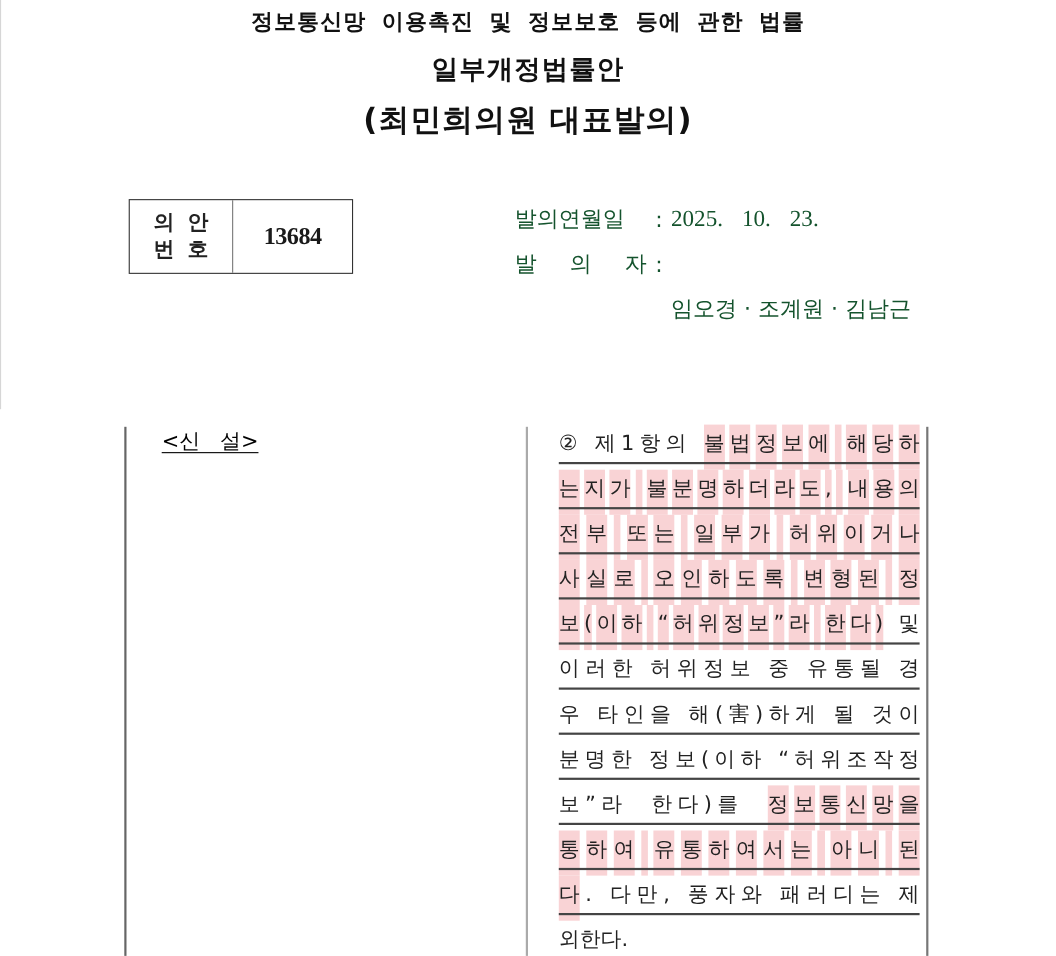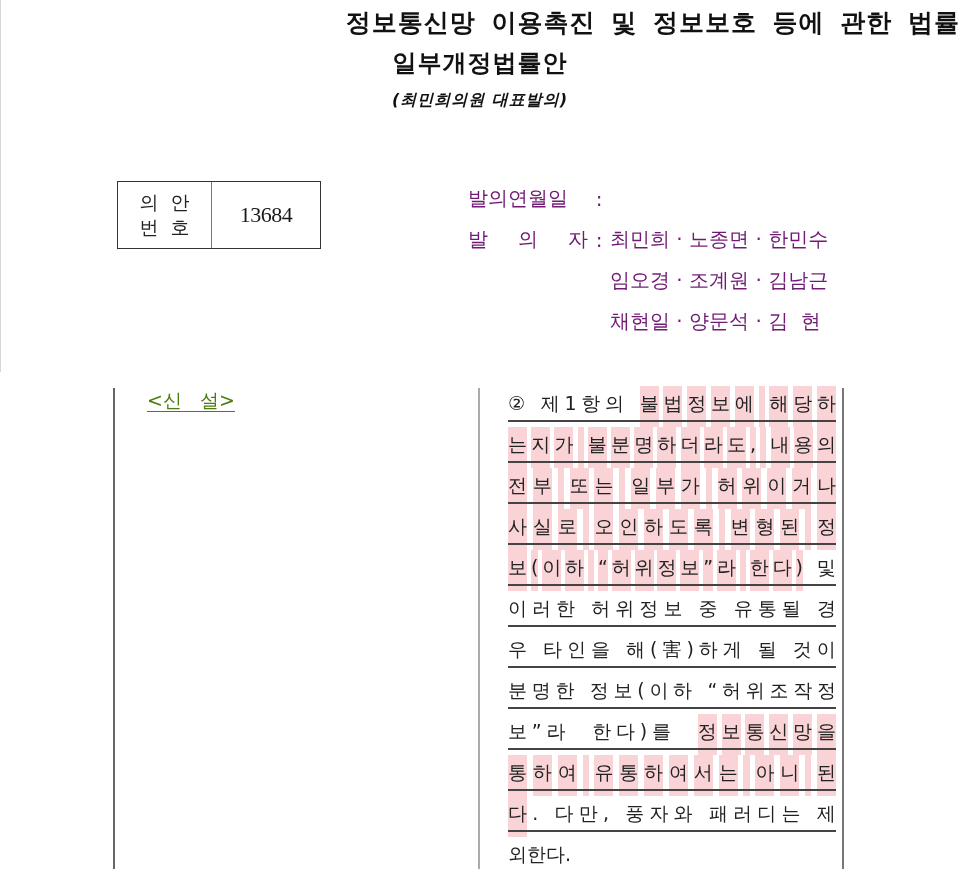--- a/index.html
+++ b/index.html
@@ -26,33 +26,34 @@
     .title {
       position: absolute;
       left: 0;
       width: 960px;
       text-align: center;
       font-family: "DejaVu Sans", "Liberation Sans", sans-serif;
       font-weight: bold;
       color: #111;
       white-space: nowrap;
     }
-    .title-1 { top: 6px; font-size: 25px; letter-spacing: 1px; word-spacing: 6px; text-align: right; }
+    .title-1 { top: 6px; font-size: 20px; letter-spacing: 1px; word-spacing: 6px; }
     .title-2 { top: 47px; font-size: 24px; letter-spacing: 1px; }
-    .title-3 { top: 90px; font-size: 16px; letter-spacing: 1px; font-style: italic; }
+    .title-3 { top: 90px; font-size: 28px; letter-spacing: 1px; }
 
     .bill-box {
       position: absolute;
       left: 117px;
       top: 181px;
       width: 204px;
       height: 68px;
       border: 1.5px solid #333;
       display: flex;
       box-sizing: border-box;
+      font-weight: bold;
     }
     .bill-label {
       width: 93px;
       border-right: 1px solid #777;
       display: flex;
       flex-direction: column;
       justify-content: center;
       align-items: center;
       font-size: 19px;
       line-height: 25px;
@@ -69,21 +70,21 @@
       font-family: "Liberation Serif", serif;
       letter-spacing: -0.5px;
     }
 
     .meta {
       position: absolute;
       left: 468px;
       top: 178px;
       font-size: 20px;
       font-family: "DejaVu Sans", "Liberation Sans", sans-serif;
-      color: #701a75;
+      color: #14532d;
     }
     .meta-row {
       display: flex;
       height: 41px;
       align-items: center;
       white-space: nowrap;
     }
     .meta-key { width: 120px; display: flex; justify-content: space-between; }
     .meta-key.spread { letter-spacing: 0; }
     .meta-colon { width: 22px; text-align: center; }
@@ -103,21 +104,21 @@
 
     .new-label {
       position: absolute;
       left: 147px;
       top: 388px;
       font-size: 19px;
       font-family: "DejaVu Sans", "Liberation Sans", sans-serif;
       text-decoration: underline;
       text-underline-offset: 4px;
       white-space: pre;
-      color: #4d7c0f;
+      color: #000000;
     }
 
     .body-text {
       position: absolute;
       left: 508px;
       top: 386px;
       width: 328px;
       font-family: "DejaVu Sans", "Liberation Sans", sans-serif;
       font-size: 19px;
       color: #222;
@@ -157,32 +158,31 @@
     <span>의안</span>
     <span>번호</span>
   </div>
   <div class="bill-number">13684</div>
 </div>
 
 <div class="meta">
   <div class="meta-row">
     <span class="meta-key">발의연월일</span>
     <span class="meta-colon">:</span>
+    <span class="meta-val date">2025.  10.  23.</span>
   </div>
   <div class="meta-row">
     <span class="meta-key spread">
       <span>발</span>
       <span>의</span>
       <span>자</span>
     </span>
     <span class="meta-colon">:</span>
-    <span class="meta-val">최민희 · 노종면 · 한민수</span>
   </div>
   <div class="meta-row meta-cont">임오경 · 조계원 · 김남근</div>
-  <div class="meta-row meta-cont" style="white-space:pre;">채현일 · 양문석 · 김  현</div>
 </div>
 
 <div class="vline vline-left"></div>
 <div class="vline vline-mid"></div>
 <div class="vline vline-right"></div>
 
 <div class="new-label">&lt;신   설&gt;</div>
 
 <div class="body-text" id="amendment">
     <div class="line">

